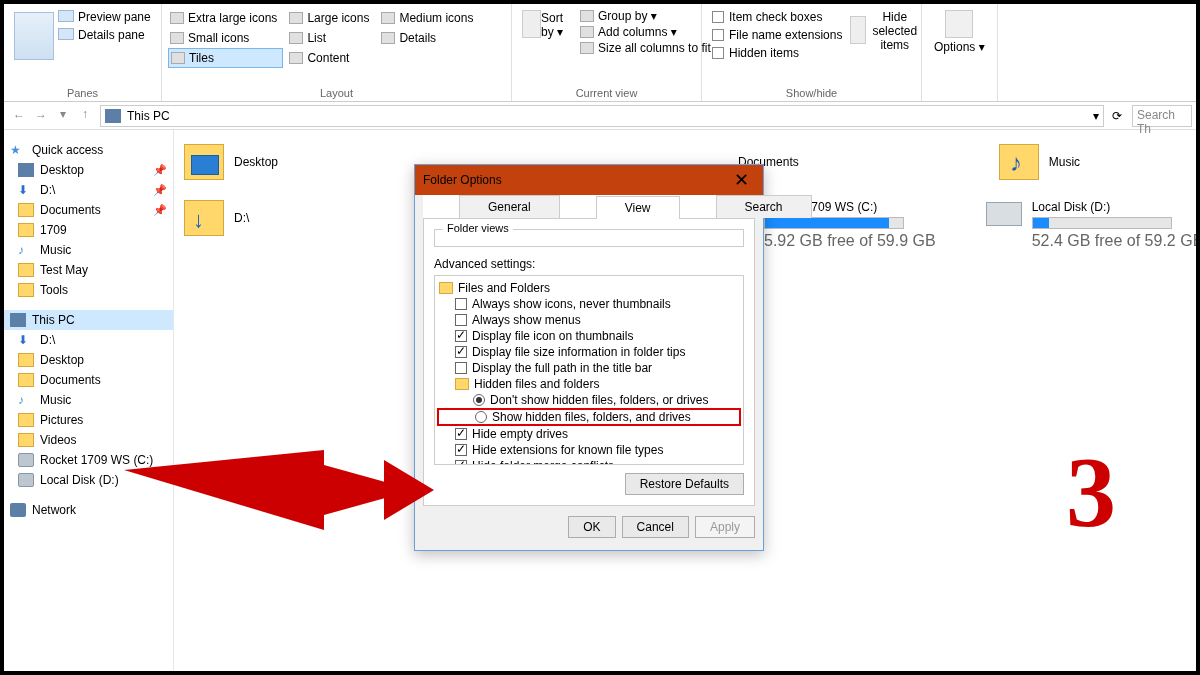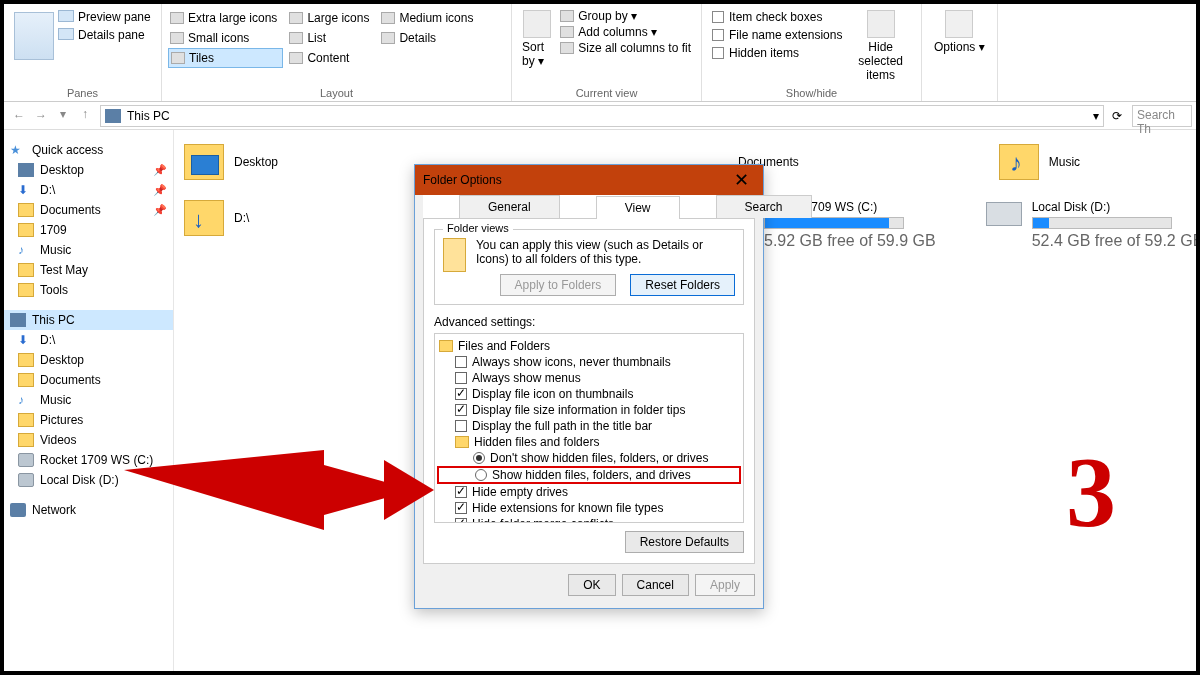--- a/index.html
+++ b/index.html
@@ -11,21 +11,21 @@
 .ribbon-group-body { display: flex; align-items: flex-start; flex: 1; }
 .ribbon-group-label { text-align: center; font-size: 11px; color: #666; padding-top: 2px; }
 .pane-big { width: 40px; height: 48px; background: linear-gradient(#e6f0fa,#cde0f2); border: 1px solid #a8c0d8; margin: 4px; }
 .pane-small { display: flex; margin: 2px 0; white-space: nowrap; }
 .pane-small .ico { width: 16px; height: 12px; background: #d4e6f7; border: 1px solid #9cb8d4; margin-right: 4px; }
 .layout-grid { display: grid; grid-template-columns: repeat(4, auto); grid-auto-rows: 20px; gap: 0 4px; }
 .layout-item { display: flex; align-items: center; padding: 1px 6px 1px 2px; white-space: nowrap; }
 .layout-item .ico { width: 14px; height: 12px; background: #e0e0e0; border: 1px solid #aaa; margin-right: 4px; }
 .layout-item.sel { background: #cde8ff; border: 1px solid #7ab7e8; }
 .cv-col { display: flex; flex-direction: column; margin: 0 4px; }
-.cv-btn { display: flex; flex-direction: column; align-items: center; padding: 2px 4px; }
+.cv-btn { display: flex; flex-direction: row; align-items: center; padding: 2px 4px; }
 .cv-btn .ico { width: 28px; height: 28px; background: #eee; border: 1px solid #ccc; margin-bottom: 2px; }
 .cv-row { display: flex; align-items: center; margin: 1px 0; white-space: nowrap; }
 .cv-row .ico { width: 14px; height: 12px; background: #e0e0e0; border: 1px solid #aaa; margin-right: 4px; }
 .sh-row { display: flex; align-items: center; margin: 2px 0; white-space: nowrap; }
 .chk { width: 12px; height: 12px; border: 1px solid #888; margin-right: 5px; }
 .opt-col { display: flex; flex-direction: column; align-items: center; padding: 2px 6px; }
 .opt-col .ico { width: 28px; height: 28px; background: #f0f0f0; border: 1px solid #ccc; margin-bottom: 2px; }
 
 
 .addrbar { display: flex; align-items: center; height: 28px; border-bottom: 1px solid #ddd; padding: 0 4px; }
@@ -375,30 +375,20 @@
   </div>
   <div class="dlg-body">
     <div class="tabs">
       <div class="tab">General</div>
       <div class="tab active">View</div>
       <div class="tab">Search</div>
     </div>
     <div class="tabpane">
       <div class="fv-group">
         <span class="legend">Folder views</span>
-        <div class="fv-inner">
-          <div class="fv-ico"></div>
-          <div>
-            <div>You can apply this view (such as Details or Icons) to all folders of this type.</div>
-            <div class="fv-btns">
-              <button class="btn disabled">Apply to Folders</button>
-              <button class="btn primary">Reset Folders</button>
-            </div>
-          </div>
-        </div>
       </div>
       <div class="adv-label">Advanced settings:</div>
       <div class="adv-box">
         <div class="tree-item">
             <span class="tfolder"></span>
             <span>Files and Folders</span>
           </div>
         <div class="tree-item ind1">
             <span class="tchk"></span>
             <span>Always show icons, never thumbnails</span>

